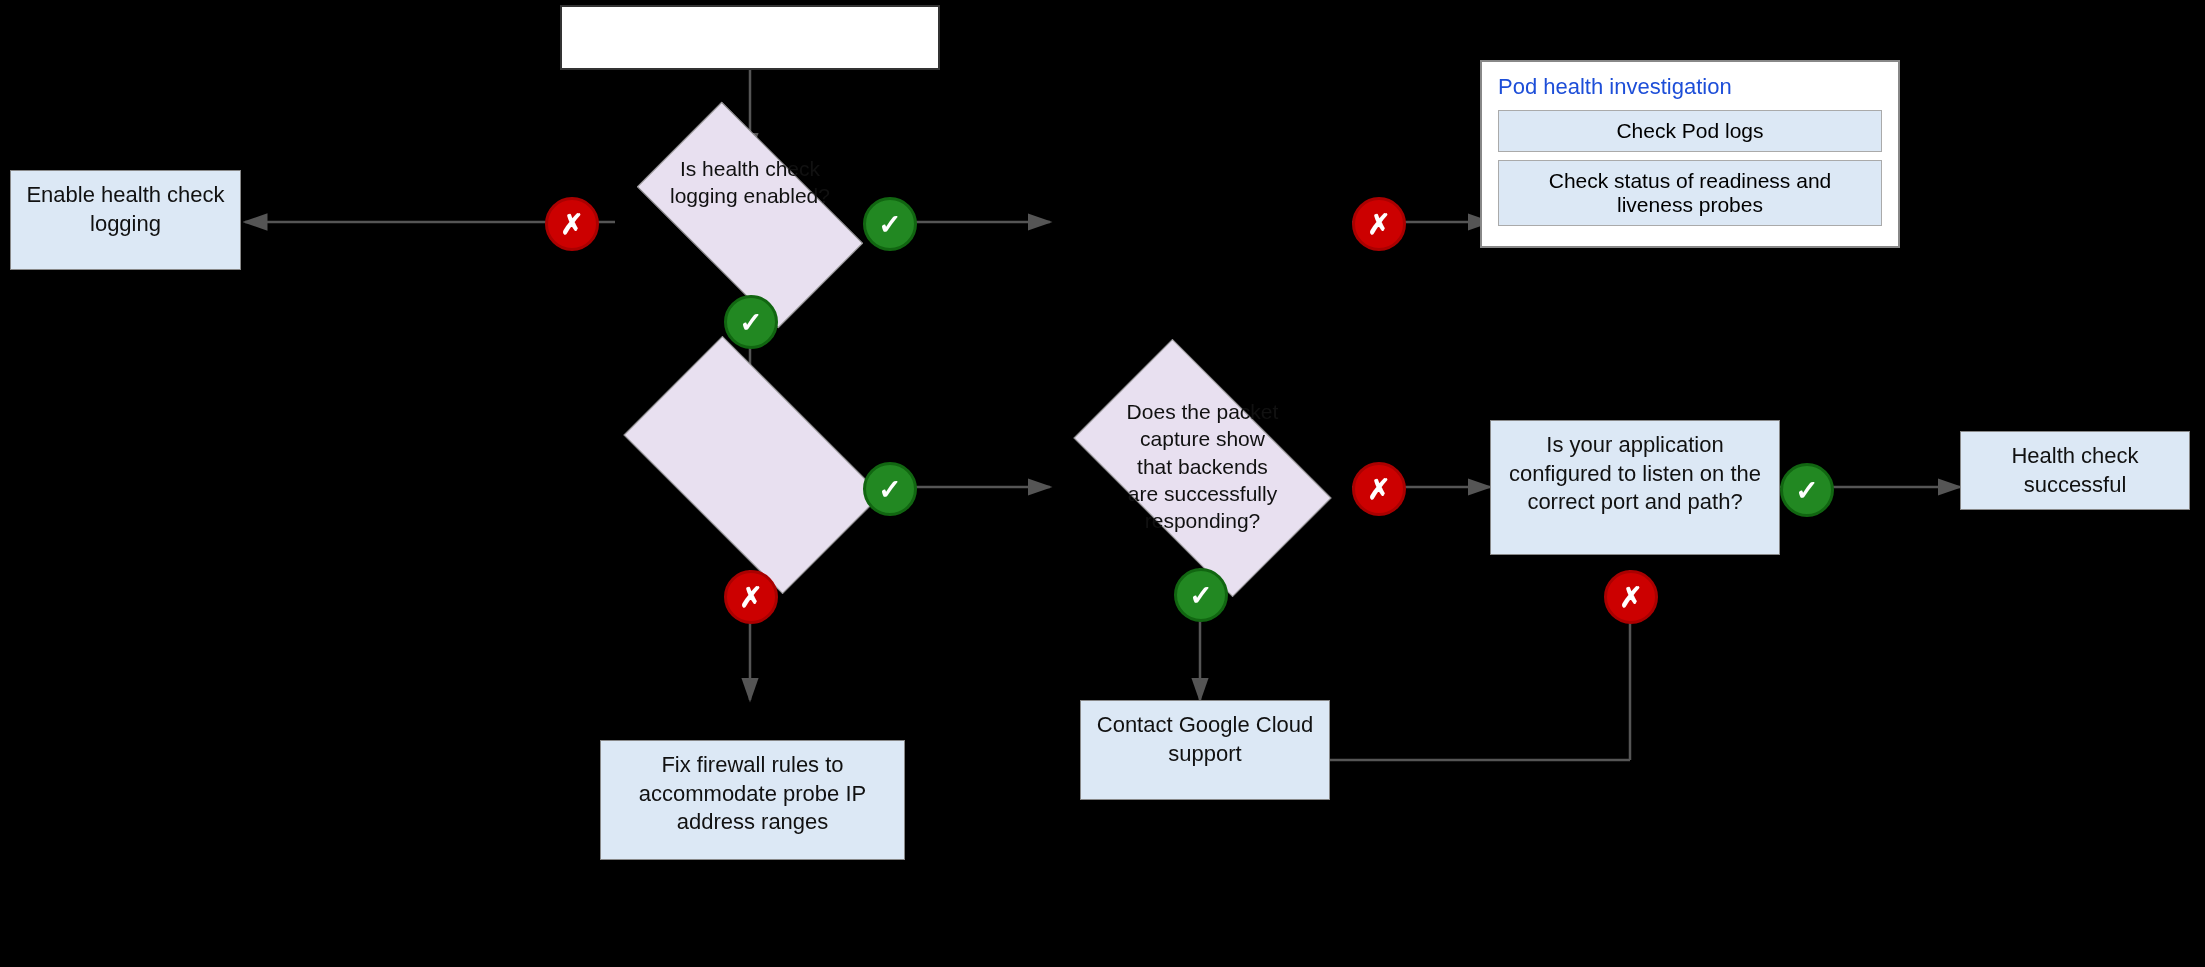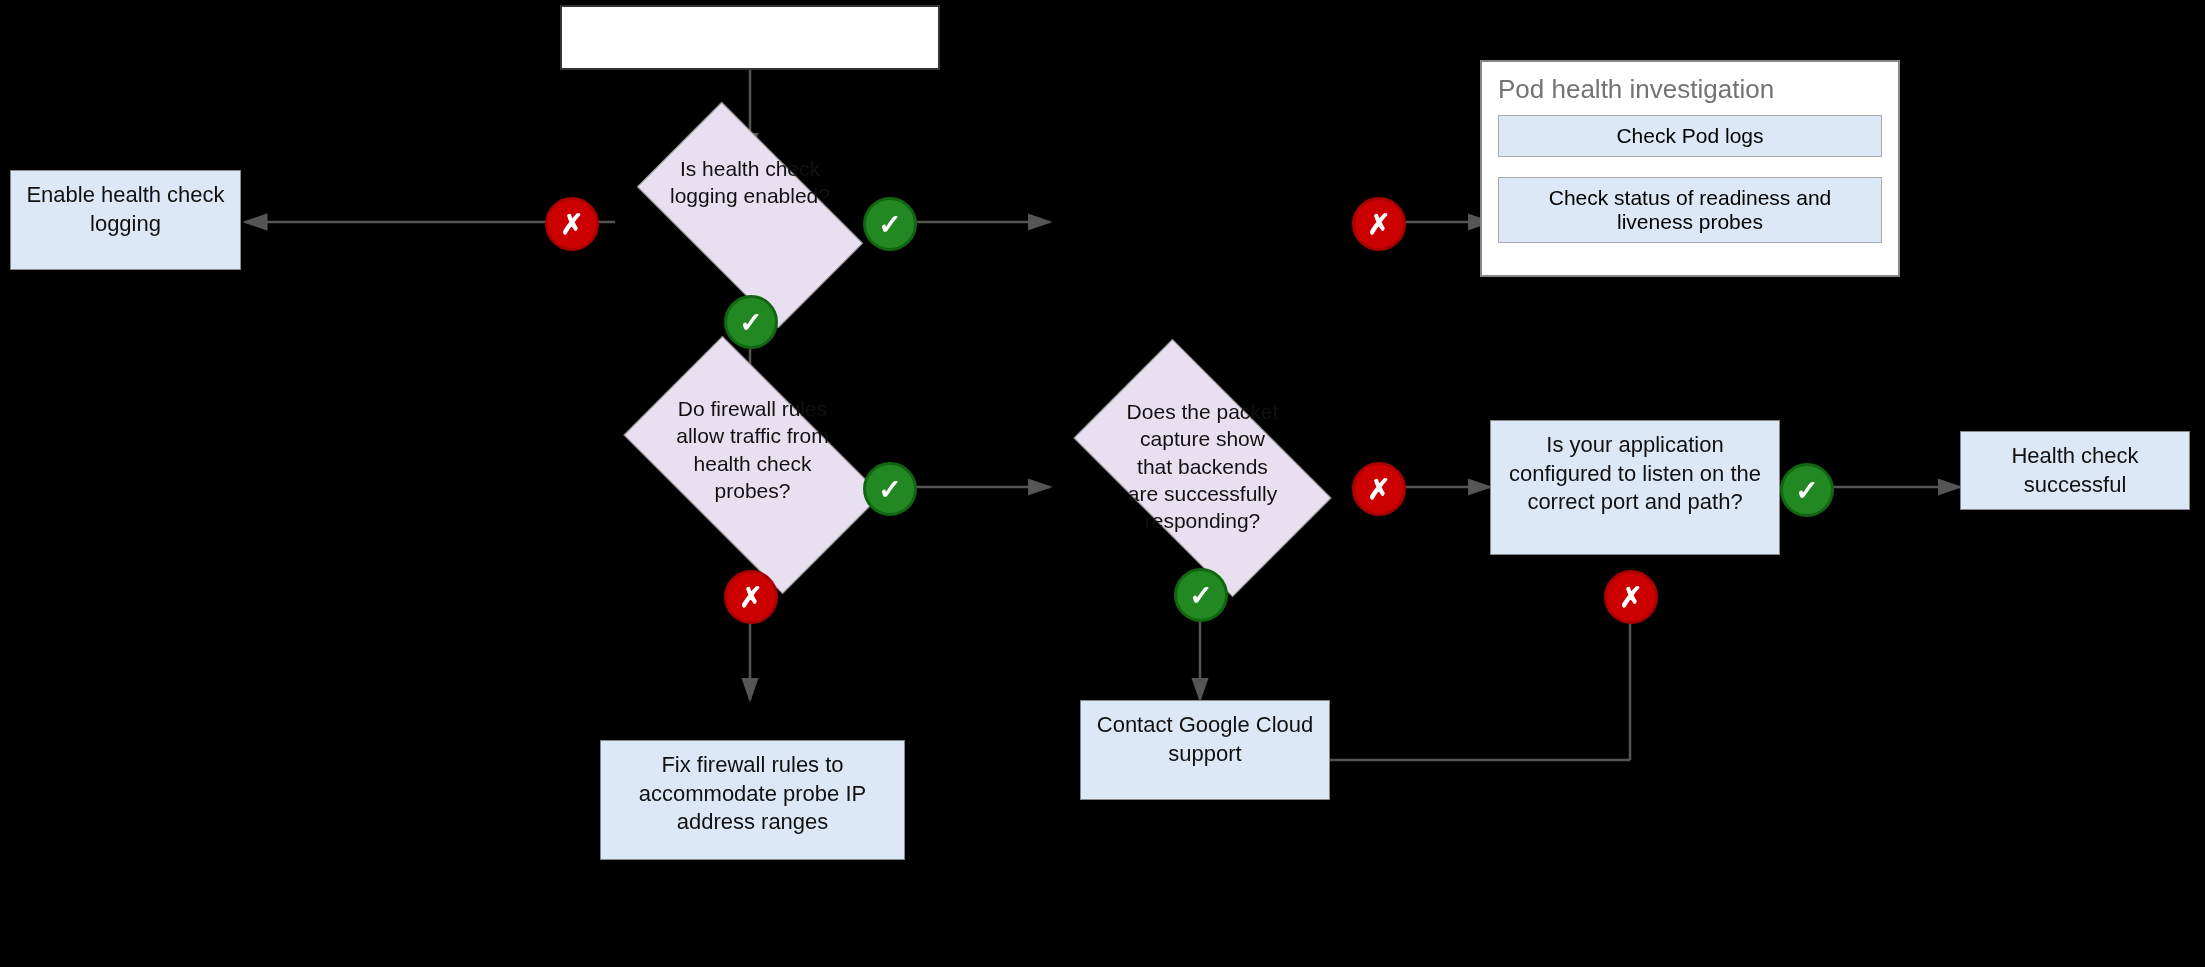--- a/index.html
+++ b/index.html
@@ -77,30 +77,30 @@
       pointer-events: none;
     }
     
     .pod-inv-box {
       position: absolute;
       background: #fff;
       border: 2px solid #888;
       padding: 12px 16px;
     }
     .pod-inv-title {
-      font-size: 26px;
-      color: #737373;
+      font-size: 22px;
+      color: #1d4ed8;
       margin-bottom: 10px;
     }
     .pod-inv-item {
       background: #dce8f5;
       border: 1px solid #aaa;
       padding: 8px 14px;
       font-size: 21px;
-      margin-bottom: 20px;
+      margin-bottom: 8px;
       text-align: center;
     }
     
     .start-box {
       position: absolute;
       background: #fff;
       border: 2.5px solid #333;
       width: 380px;
       height: 65px;
     }
@@ -147,21 +147,20 @@
   </div>
 
   <div class="diamond-wrap" style="left:615px; top:155px; width:270px; height:135px;">
     <div class="diamond"></div>
     <div class="diamond-text">Is health check logging enabled?</div>
   </div>
 
 
   <div class="diamond-wrap" style="left:600px; top:395px; width:305px; height:185px;">
     <div class="diamond" style="width:225px;height:140px;"></div>
-    <div class="diamond-text">Do firewall rules allow traffic from health check probes?</div>
   </div>
 
   <div class="diamond-wrap" style="left:1040px; top:398px; width:325px; height:180px;">
     <div class="diamond" style="width:225px;height:140px;"></div>
     <div class="diamond-text">Does the packet capture show that backends are successfully responding?</div>
   </div>
 
   <div class="box" style="left:10px; top:170px; width:231px; min-height:100px;">
     <span>Enable health check logging</span>
   </div>

